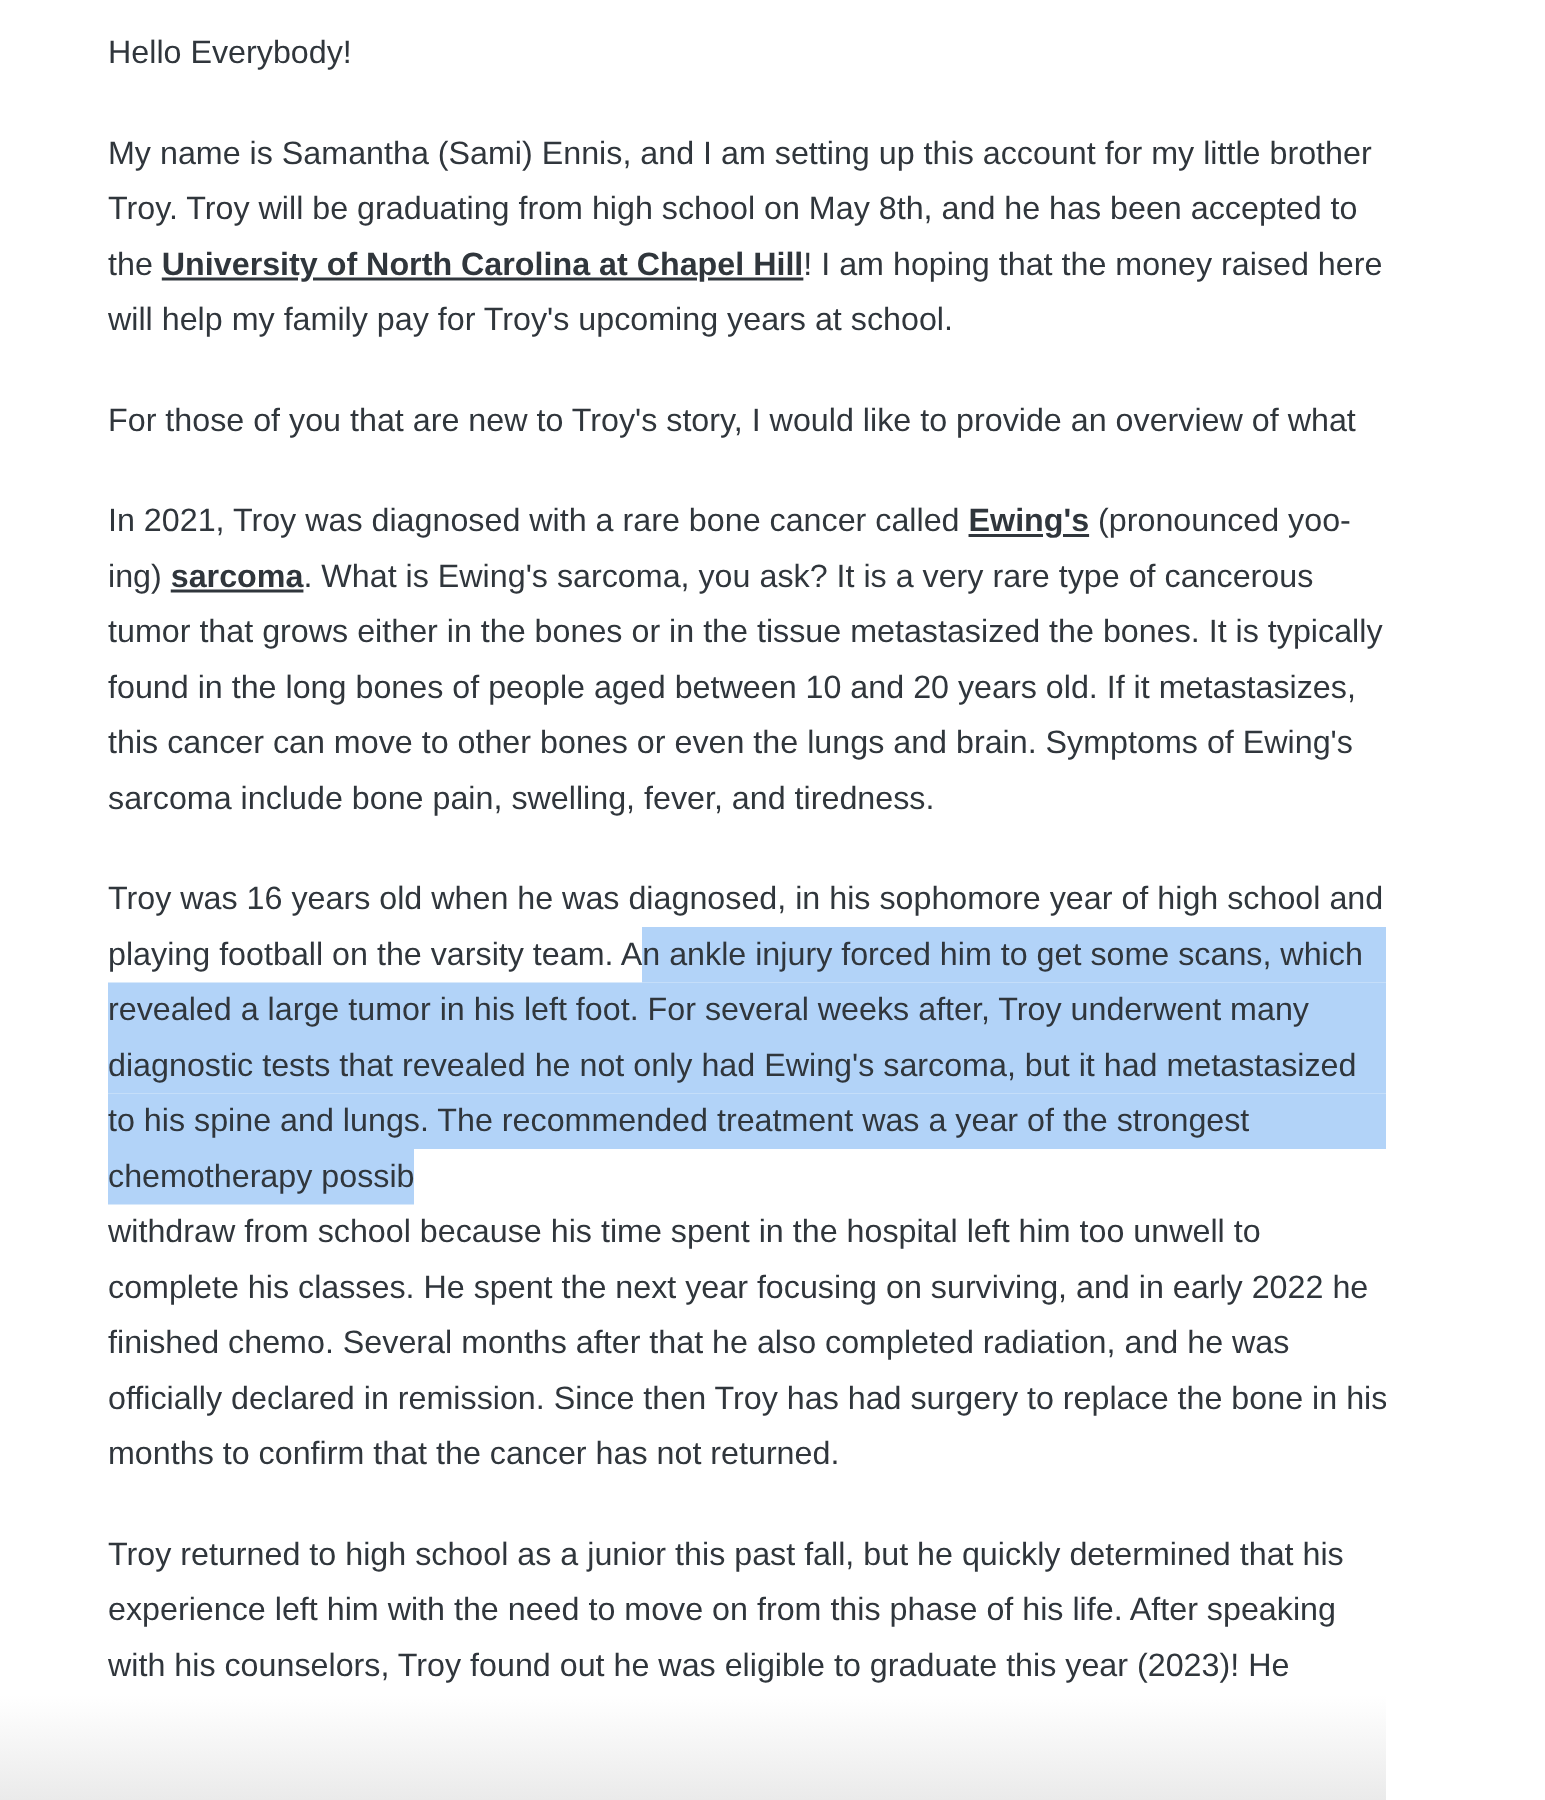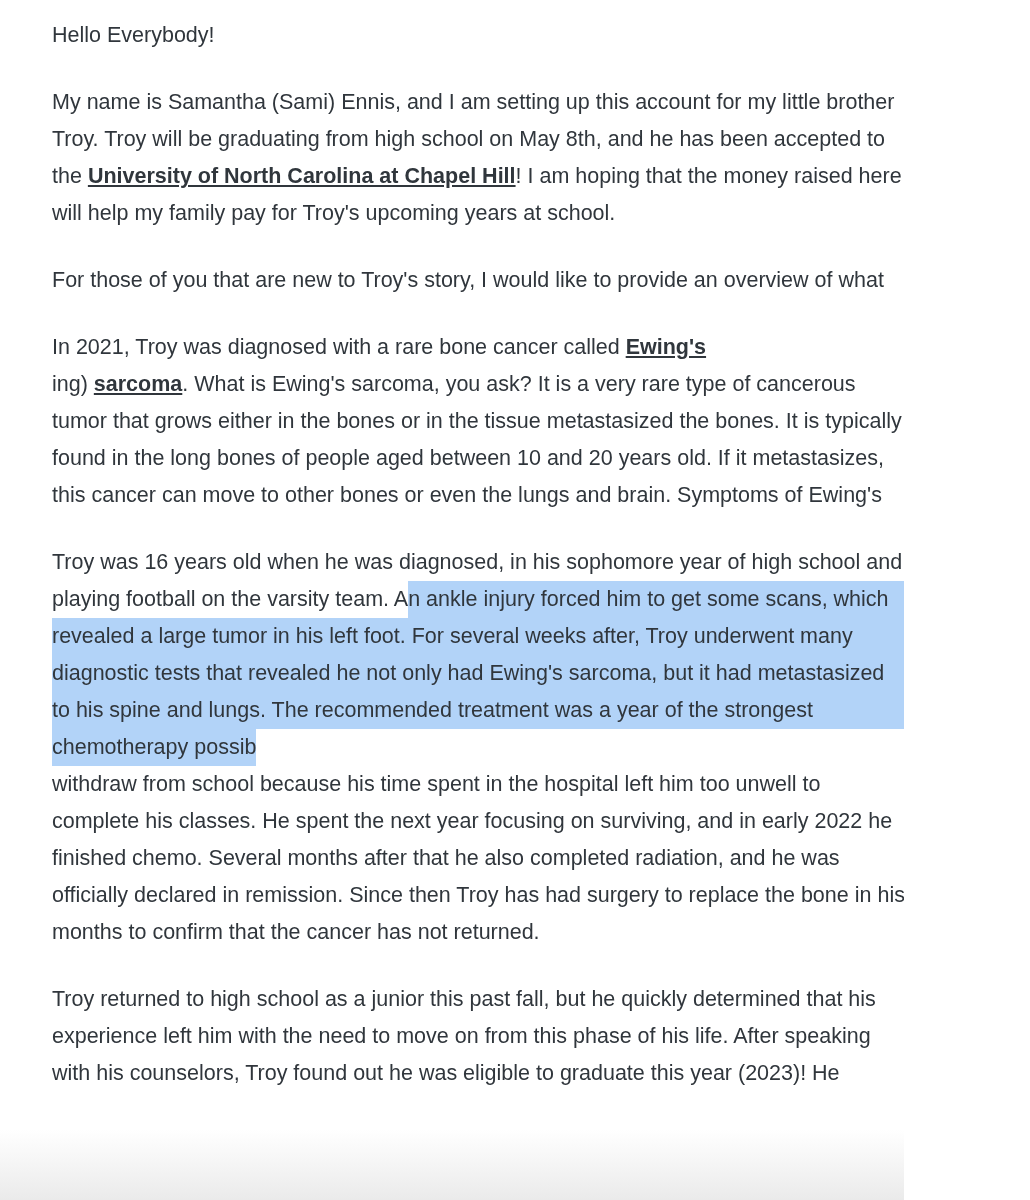--- a/index.html
+++ b/index.html
@@ -7,21 +7,21 @@
     --text:#30363c;
     --sel:#b2d3f8;
     --fade:#e9e9e9;
   }
   html,body{margin:0;padding:0;}
   body{
     width:1030px;height:1200px;overflow:hidden;
     background:var(--bg);
     font-family:"Liberation Sans",sans-serif;
   }
-  .page{position:relative;width:904px;height:1200px;overflow:hidden;}
+  .page{position:relative;width:904px;height:1200px;overflow:hidden;padding-left:20px;}
   .story{
     box-sizing:border-box;
     width:1030px;
     padding:17px 42px 0 52px;
     font-size:21.5px;
     color:var(--text);
   }
   .paragraph{margin:0 0 30px 0;}
   .paragraph:last-child{margin-bottom:0;}
   .line{
@@ -52,25 +52,26 @@
       <div class="paragraph">
         <div class="line"><span class="seg">My name is Samantha (Sami) Ennis, and I am setting up this account for my little brother</span></div>
         <div class="line"><span class="seg">Troy. Troy will be graduating from high school on May 8th, and he has been accepted to</span></div>
         <div class="line"><span class="seg">the </span><span class="seg bold">University of North Carolina at Chapel Hill</span><span class="seg">! I am hoping that the money raised here</span></div>
         <div class="line"><span class="seg">will help my family pay for Troy's upcoming years at school.</span></div>
       </div>
       <div class="paragraph">
         <div class="line"><span class="seg">For those of you that are new to Troy's story, I would like to provide an overview of what</span></div>
       </div>
       <div class="paragraph">
-        <div class="line"><span class="seg">In 2021, Troy was diagnosed with a rare bone cancer called </span><span class="seg bold">Ewing's</span></div>
+        <div class="line"><span class="seg">In 2021, Troy was diagnosed with a rare bone cancer called </span><span class="seg bold">Ewing's</span><span class="seg"> (pronounced yoo-</span></div>
         <div class="line"><span class="seg">ing) </span><span class="seg bold">sarcoma</span><span class="seg">. What is Ewing's sarcoma, you ask? It is a very rare type of cancerous</span></div>
         <div class="line"><span class="seg">tumor that grows either in the bones or in the tissue metastasized the bones. It is typically</span></div>
         <div class="line"><span class="seg">found in the long bones of people aged between 10 and 20 years old. If it metastasizes,</span></div>
         <div class="line"><span class="seg">this cancer can move to other bones or even the lungs and brain. Symptoms of Ewing's</span></div>
+        <div class="line"><span class="seg">sarcoma include bone pain, swelling, fever, and tiredness.</span></div>
       </div>
       <div class="paragraph">
         <div class="line"><span class="seg">Troy was 16 years old when he was diagnosed, in his sophomore year of high school and</span></div>
         <div class="line"><span class="seg">playing football on the varsity team. A</span><span class="seg selected fill">n ankle injury forced him to get some scans, which</span></div>
         <div class="line"><span class="seg selected fill">revealed a large tumor in his left foot. For several weeks after, Troy underwent many</span></div>
         <div class="line"><span class="seg selected fill">diagnostic tests that revealed he not only had Ewing's sarcoma, but it had metastasized</span></div>
         <div class="line"><span class="seg selected fill">to his spine and lungs. The recommended treatment was a year of the strongest</span></div>
         <div class="line"><span class="seg selected">chemotherapy possib</span></div>
         <div class="line"><span class="seg">withdraw from school because his time spent in the hospital left him too unwell to</span></div>
         <div class="line"><span class="seg">complete his classes. He spent the next year focusing on surviving, and in early 2022 he</span></div>

